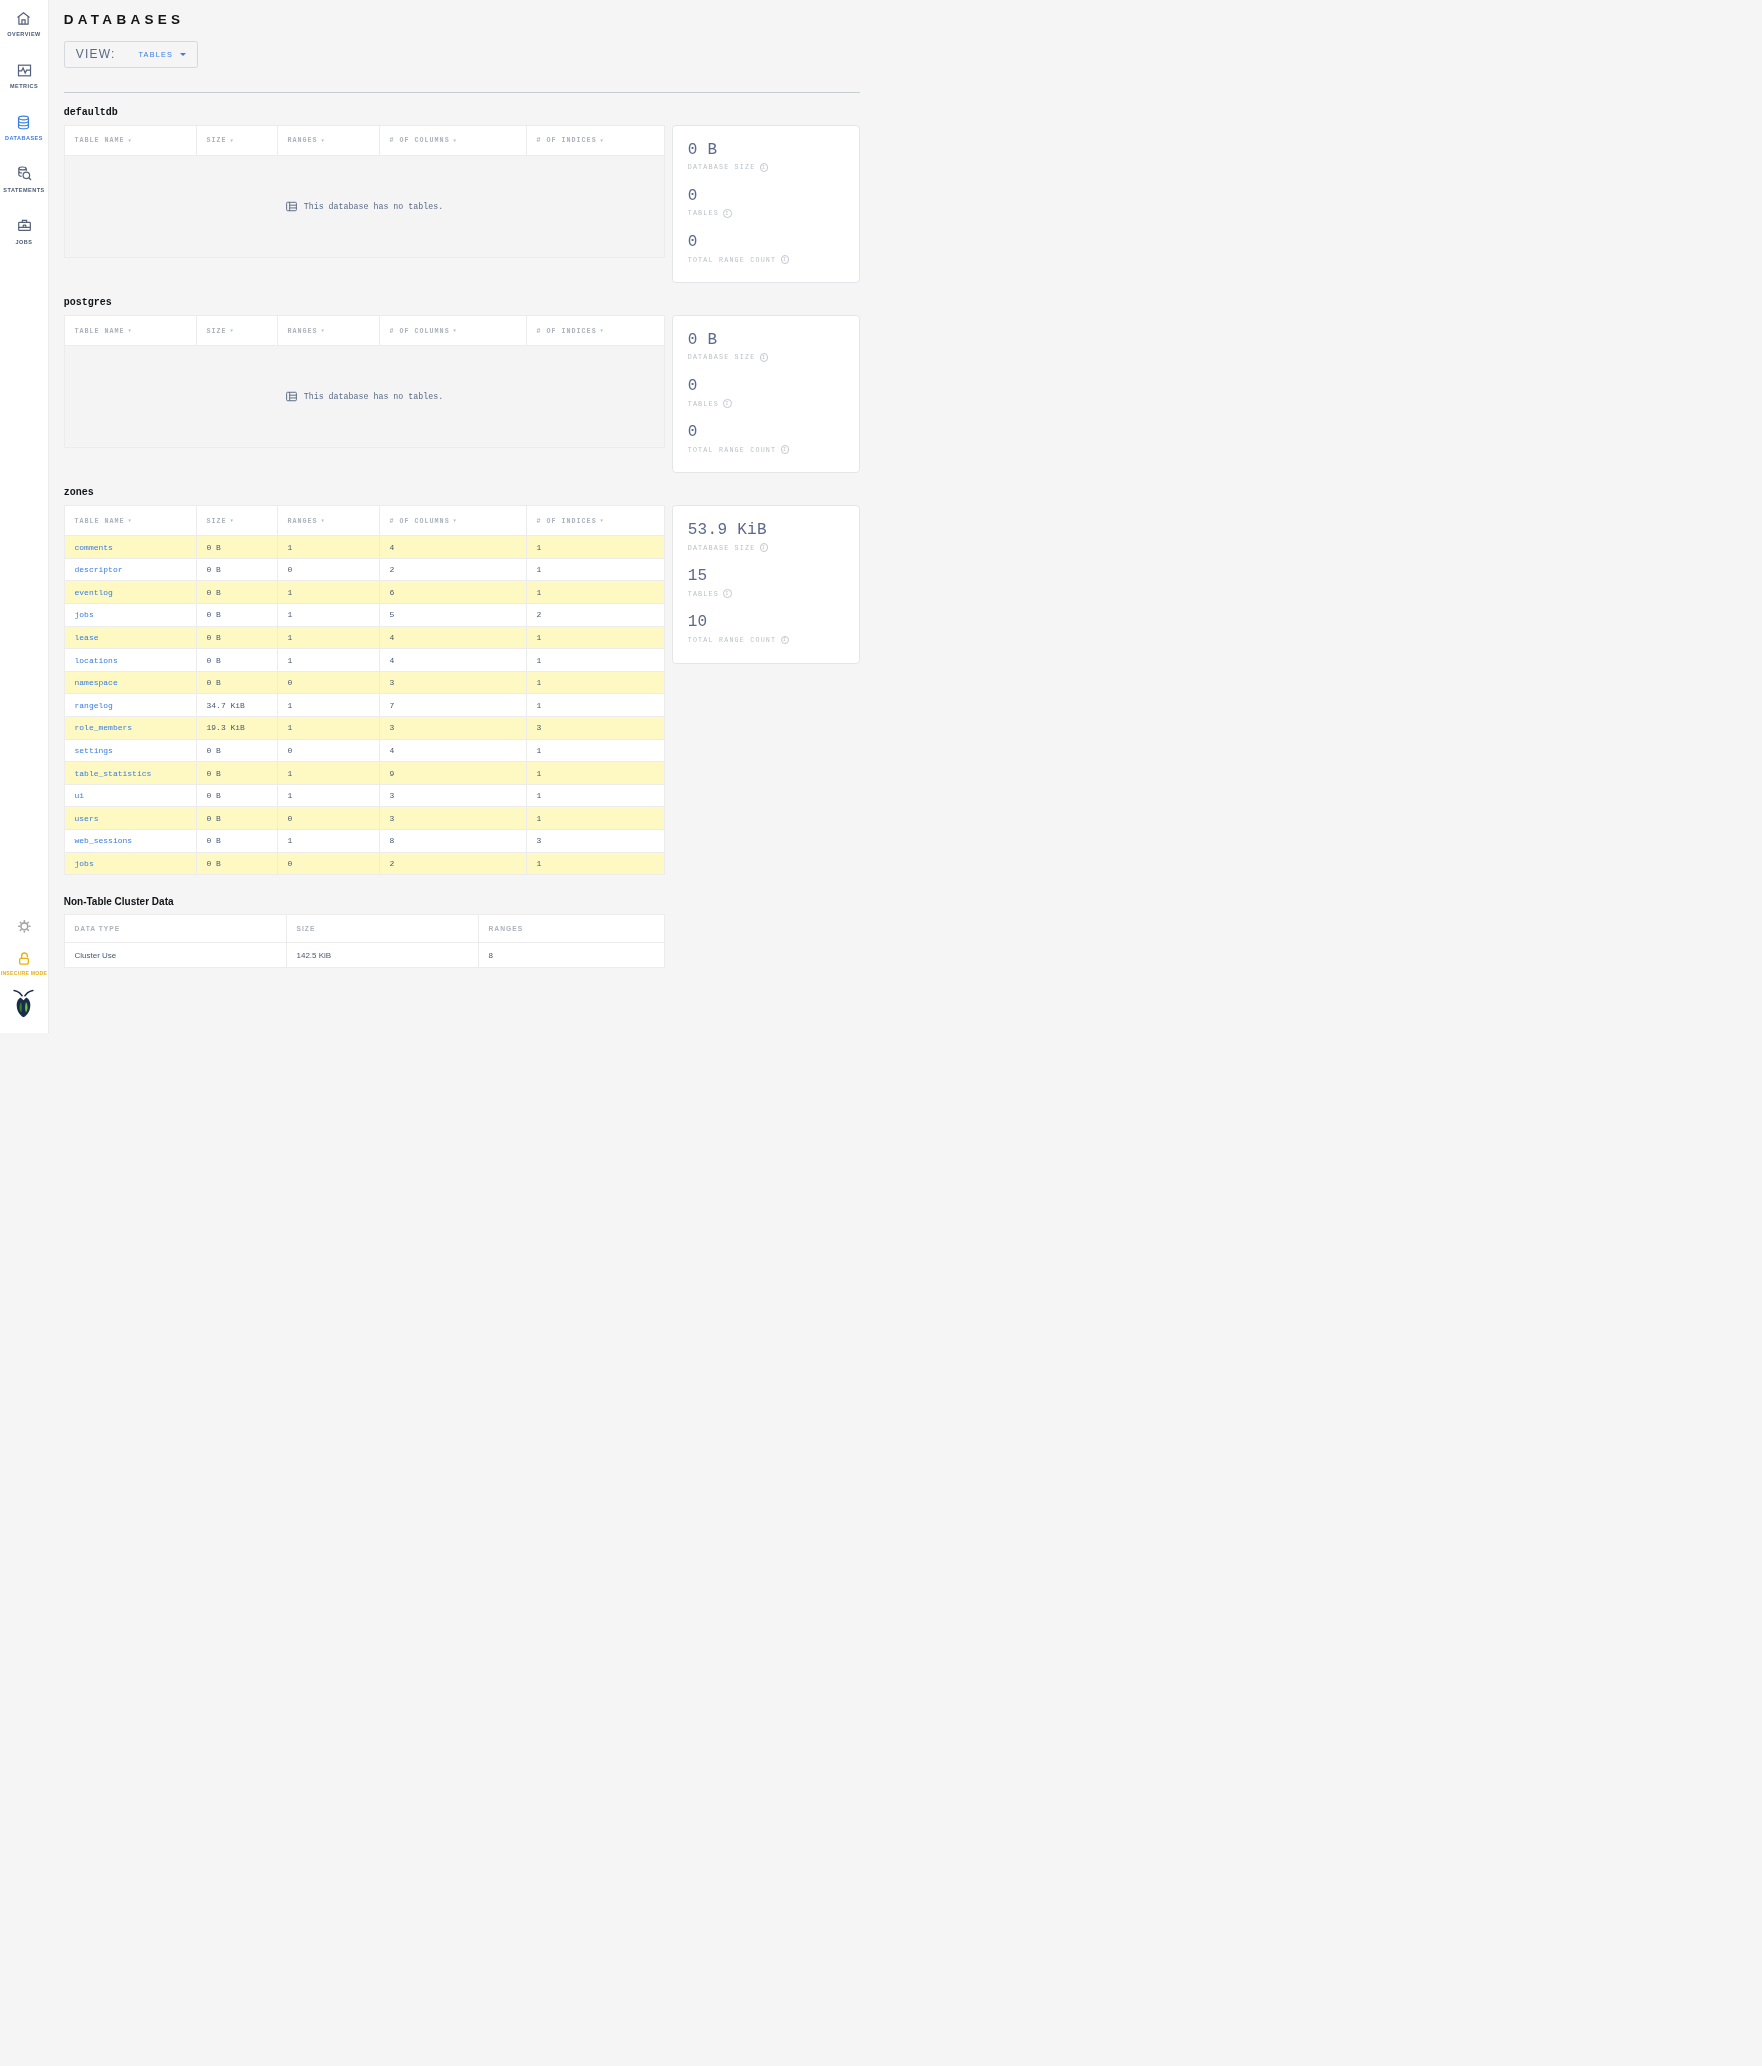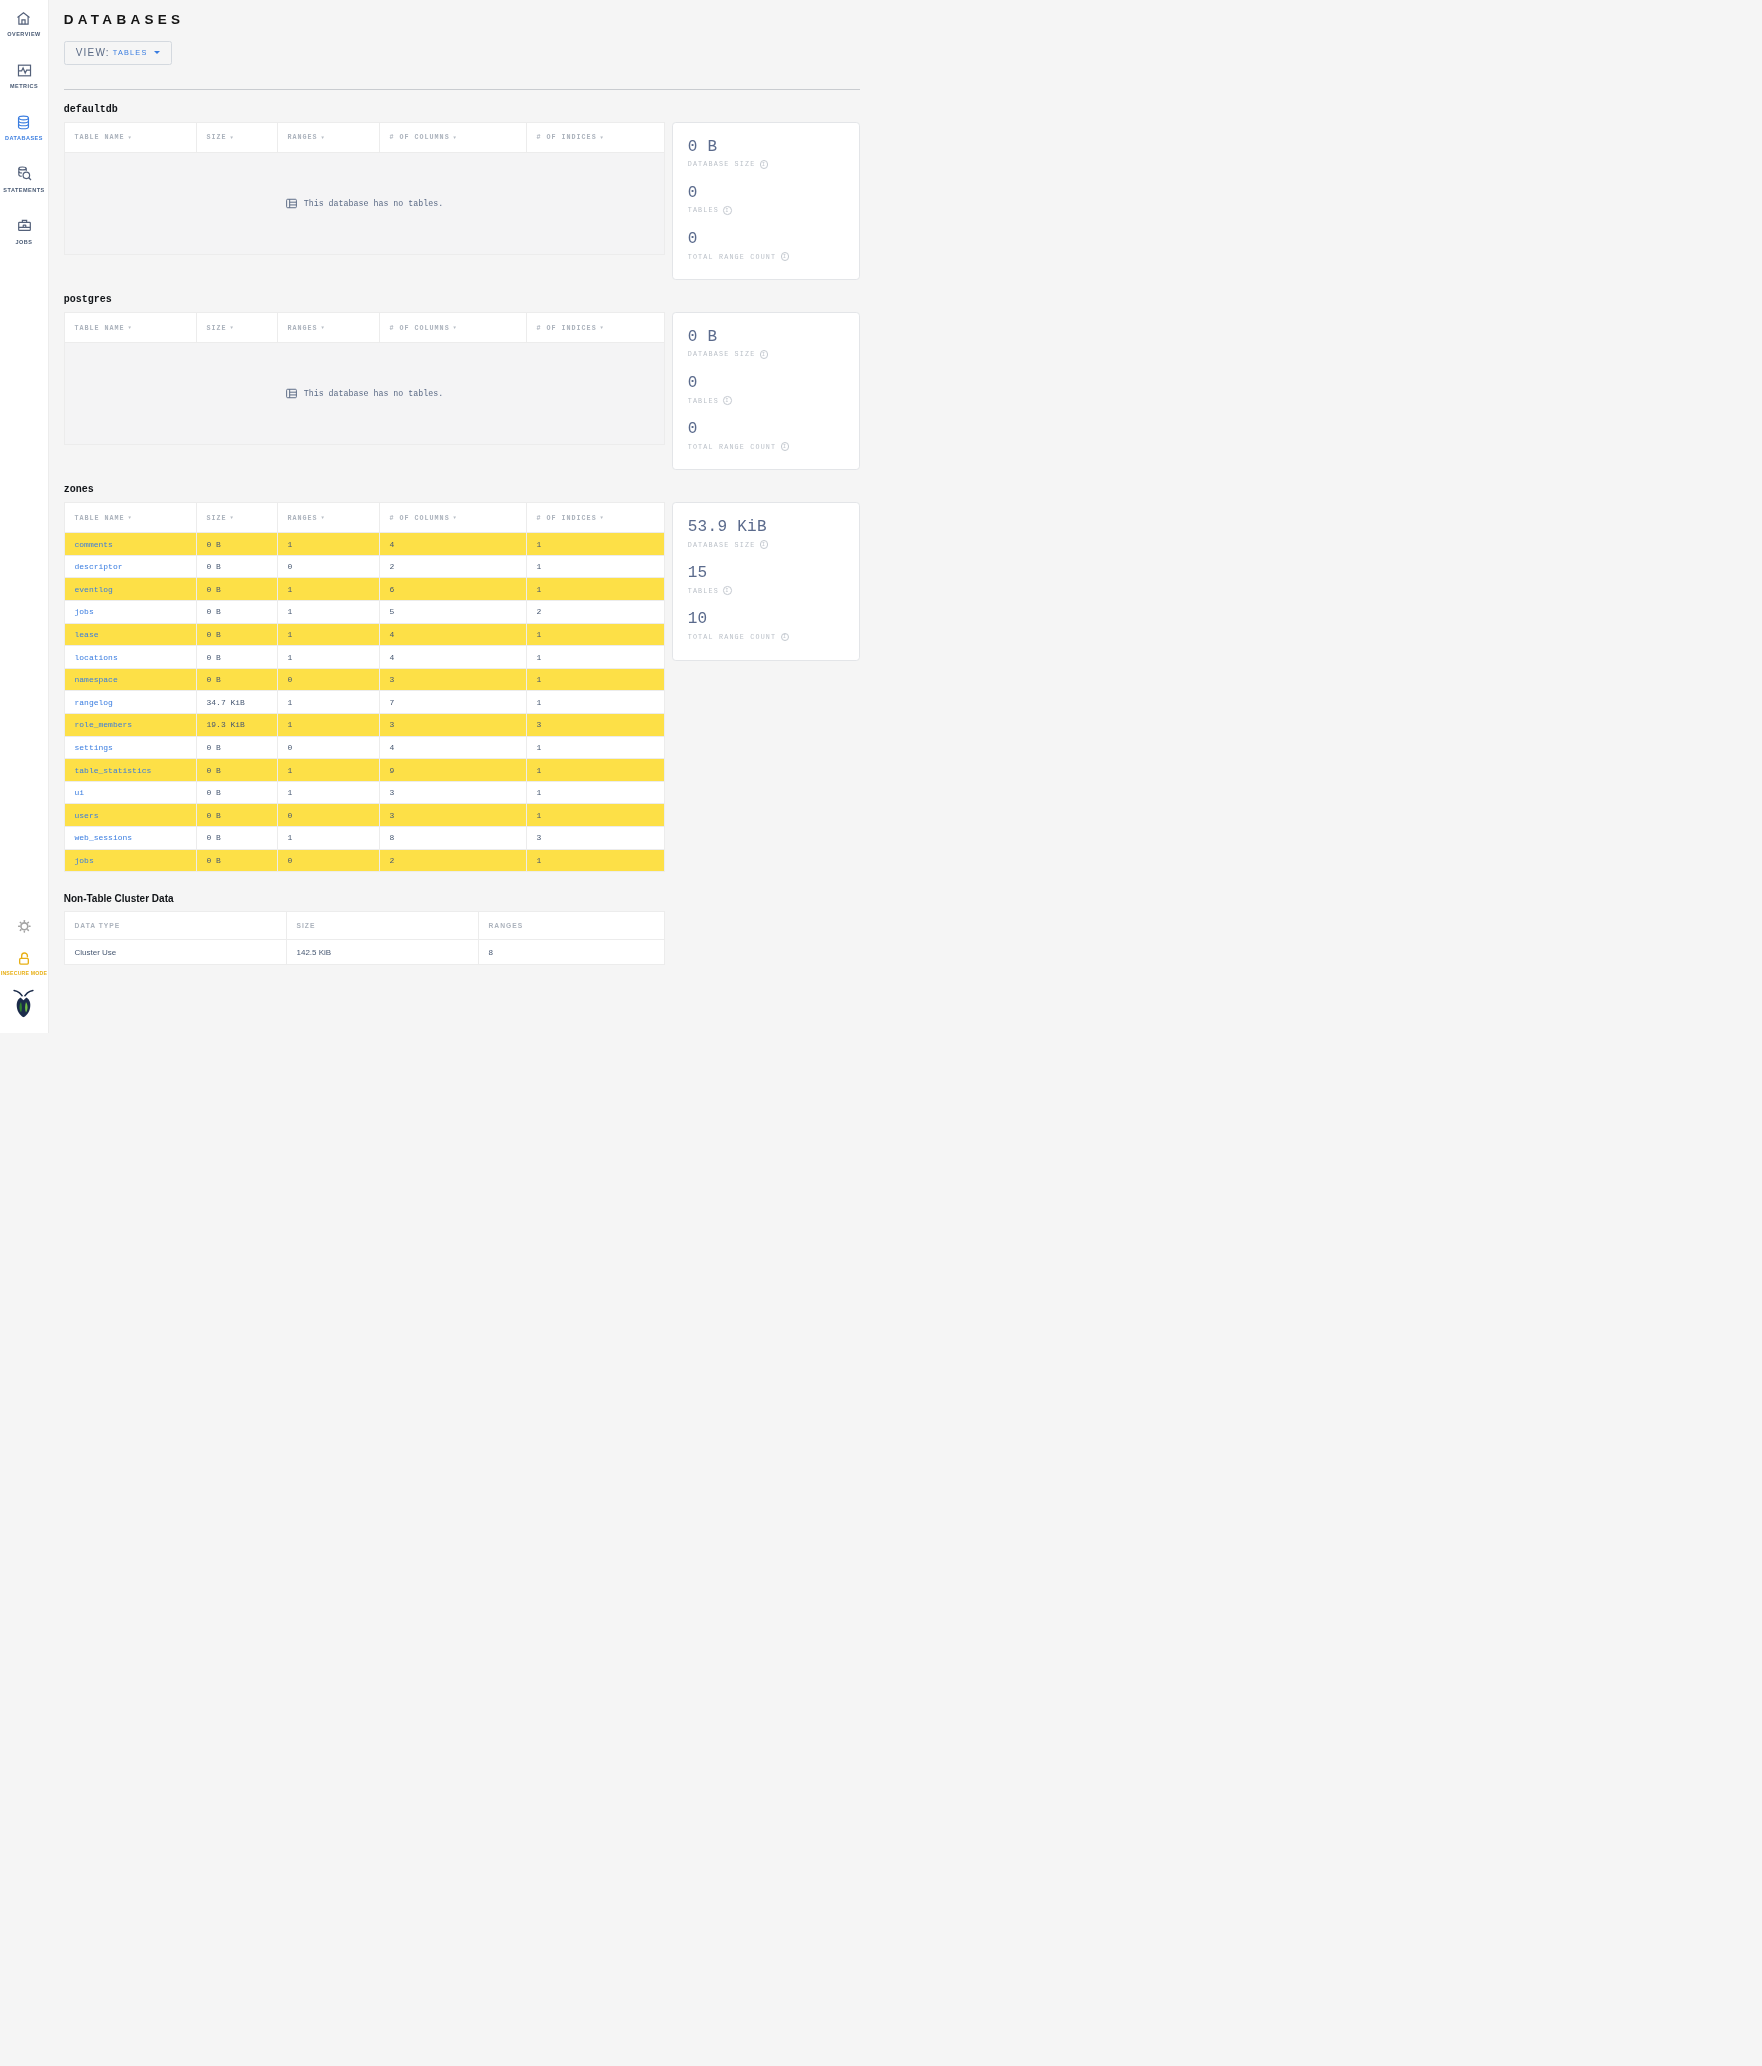--- a/index.html
+++ b/index.html
@@ -54,21 +54,21 @@
   .page-title {
     margin-top:12.2px; font-size:13.5px; font-weight:700; color:#141414;
     letter-spacing:4.3px; text-transform:uppercase;
   }
   .view-btn {
     margin-top:13.5px; display:inline-flex; align-items:center;
     border:0.6px solid #d4d9df; border-radius:2.4px; background:transparent;
     padding:5.5px 11px; cursor:pointer; font-family:inherit;
   }
   .view-btn .view-label {
-    font-size:10px; letter-spacing:1.2px; color:#5a6a85; margin-right:3px;
+    font-size:12px; letter-spacing:1.2px; color:#5a6a85; margin-right:23px;
   }
   .view-btn .view-value {
     font-size:7.3px; letter-spacing:1.2px; color:#3a7de0; font-weight:400;
   }
   .view-caret {
     width:0; height:0; margin-left:6.7px;
     border-left:3.1px solid transparent; border-right:3.1px solid transparent;
     border-top:3.7px solid #3a7de0;
   }
   .rule { border:none; border-top:0.6px solid #c9ccd0; margin-top:24.5px; }
@@ -83,21 +83,21 @@
     background:#ffffff; border:0.6px solid #ececec;
     height:30px; text-align:left; padding-left:9.8px;
     font-size:6.7px; font-weight:600; letter-spacing:1px;
     color:#abb2bc; text-transform:uppercase; cursor:pointer;
   }
   .sort-arrow { font-size:4.6px; color:#b9bfc7; margin-left:3.7px; vertical-align:0.6px; }
   table.db-table td {
     border:0.6px solid #ececec; height:22.6px; padding-left:9.8px;
     font-size:8px; color:#475872; background:#ffffff;
   }
-  table.db-table tr.shaded td { background:#fde047;margin-top:46px; }
+  table.db-table tr.shaded td { background:#fef9c3;margin-top:46px; }
   td a.tbl-link { color:#3a7de0; text-decoration:none; cursor:pointer; }
 
   .empty-body {
     border:0.6px solid #ececec; border-top:none; height:102px;
     background:#f4f4f5; display:flex; align-items:center; justify-content:center;
   }
   .empty-inner { display:flex; align-items:center; gap:5.5px; }
   .empty-text { font-size:8.3px; color:#5a6a85;text-align:right; }
 
   

